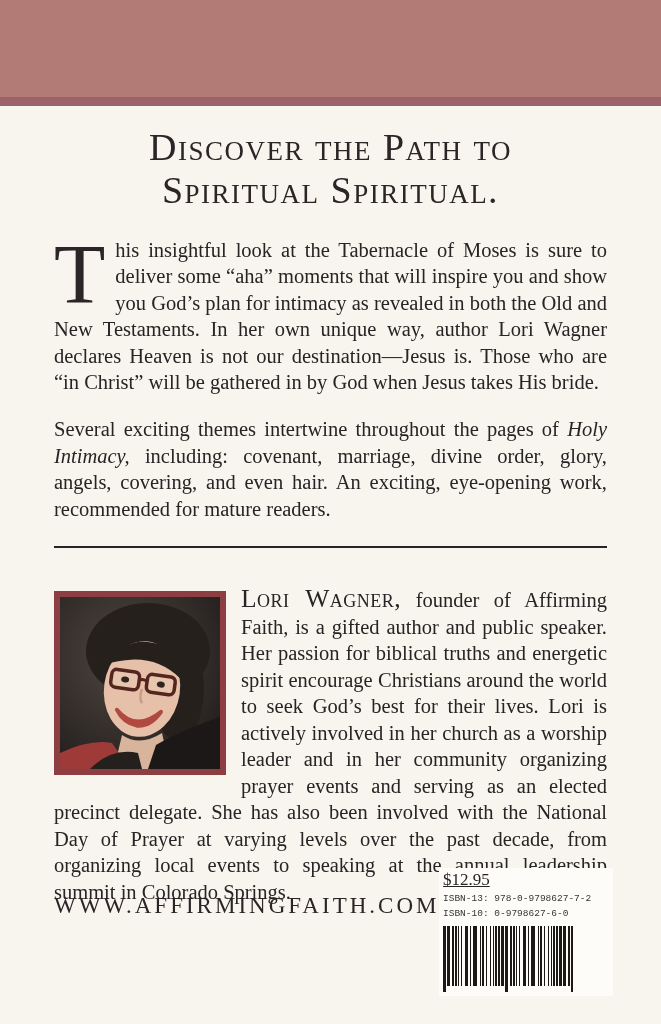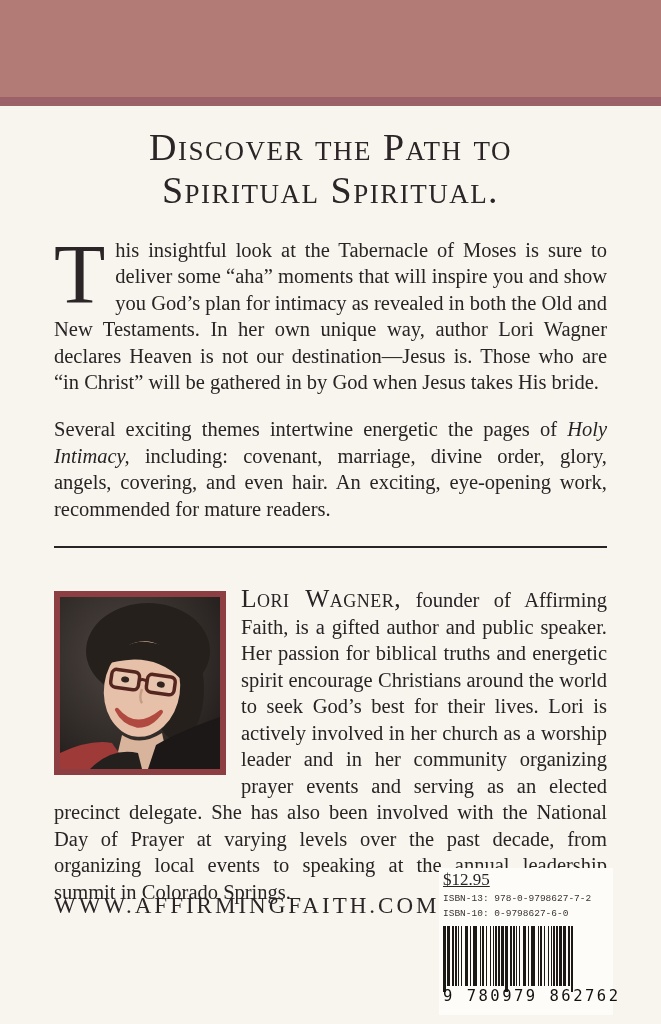--- a/index.html
+++ b/index.html
@@ -107,21 +107,21 @@
 
 <div class="content">
 
   <h1 class="headline">
     <span>Discover the Path to</span><br>
     <span>Spiritual Spiritual.</span>
   </h1>
 
   <p class="body-copy synopsis"><span class="dropcap">T</span><span>his insightful look at the Tabernacle of Moses is sure to deliver some “aha” moments that will inspire you and show you God’s plan for intimacy as revealed in both the Old and New Testaments. In her own unique way, author Lori Wagner declares Heaven is not our destination—Jesus is. Those who are “in Christ” will be gathered in by God when Jesus takes His bride.</span></p>
 
-  <p class="body-copy themes"><span>Several exciting themes intertwine energetic the pages of </span><span class="book-title">Holy Intimacy,</span><span> including: covenant, marriage, divine order, glory, angels, covering, and even hair. An exciting, eye-opening work, recommended for mature readers.</span></p>
+  <p class="body-copy themes"><span>Several exciting themes intertwine throughout the pages of </span><span class="book-title">Holy Intimacy,</span><span> including: covenant, marriage, divine order, glory, angels, covering, and even hair. An exciting, eye-opening work, recommended for mature readers.</span></p>
 
   <hr class="divider">
 
   <div class="body-copy about">
     <span class="photo-frame">
 
       <svg width="160" height="172" viewBox="0 0 160 172">
         <defs>
           <radialGradient id="bgGlow" cx="40%" cy="35%" r="80%">
             <stop offset="0%" stop-color="#4d4540"></stop>
@@ -198,14 +198,13 @@
       <div class="bar" style="width: 1px; margin-right: 3px;"></div>
       <div class="bar" style="width: 1px; margin-right: 2px;"></div>
       <div class="bar" style="width: 1px; margin-right: 1px;"></div>
       <div class="bar" style="width: 2px; margin-right: 1px;"></div>
       <div class="bar" style="width: 2px; margin-right: 1px;"></div>
       <div class="bar" style="width: 3px; margin-right: 1px;"></div>
       <div class="bar" style="width: 3px; margin-right: 2px;"></div>
       <div class="bar" style="width: 2px; margin-right: 1px;"></div>
       <div class="bar" style="width: 2px; margin-right: 1px; height: 66px;"></div>
     </div>
-  <div class="barcode-digits">9 780979 862762</div>
 </div>
 
 </body></html>

